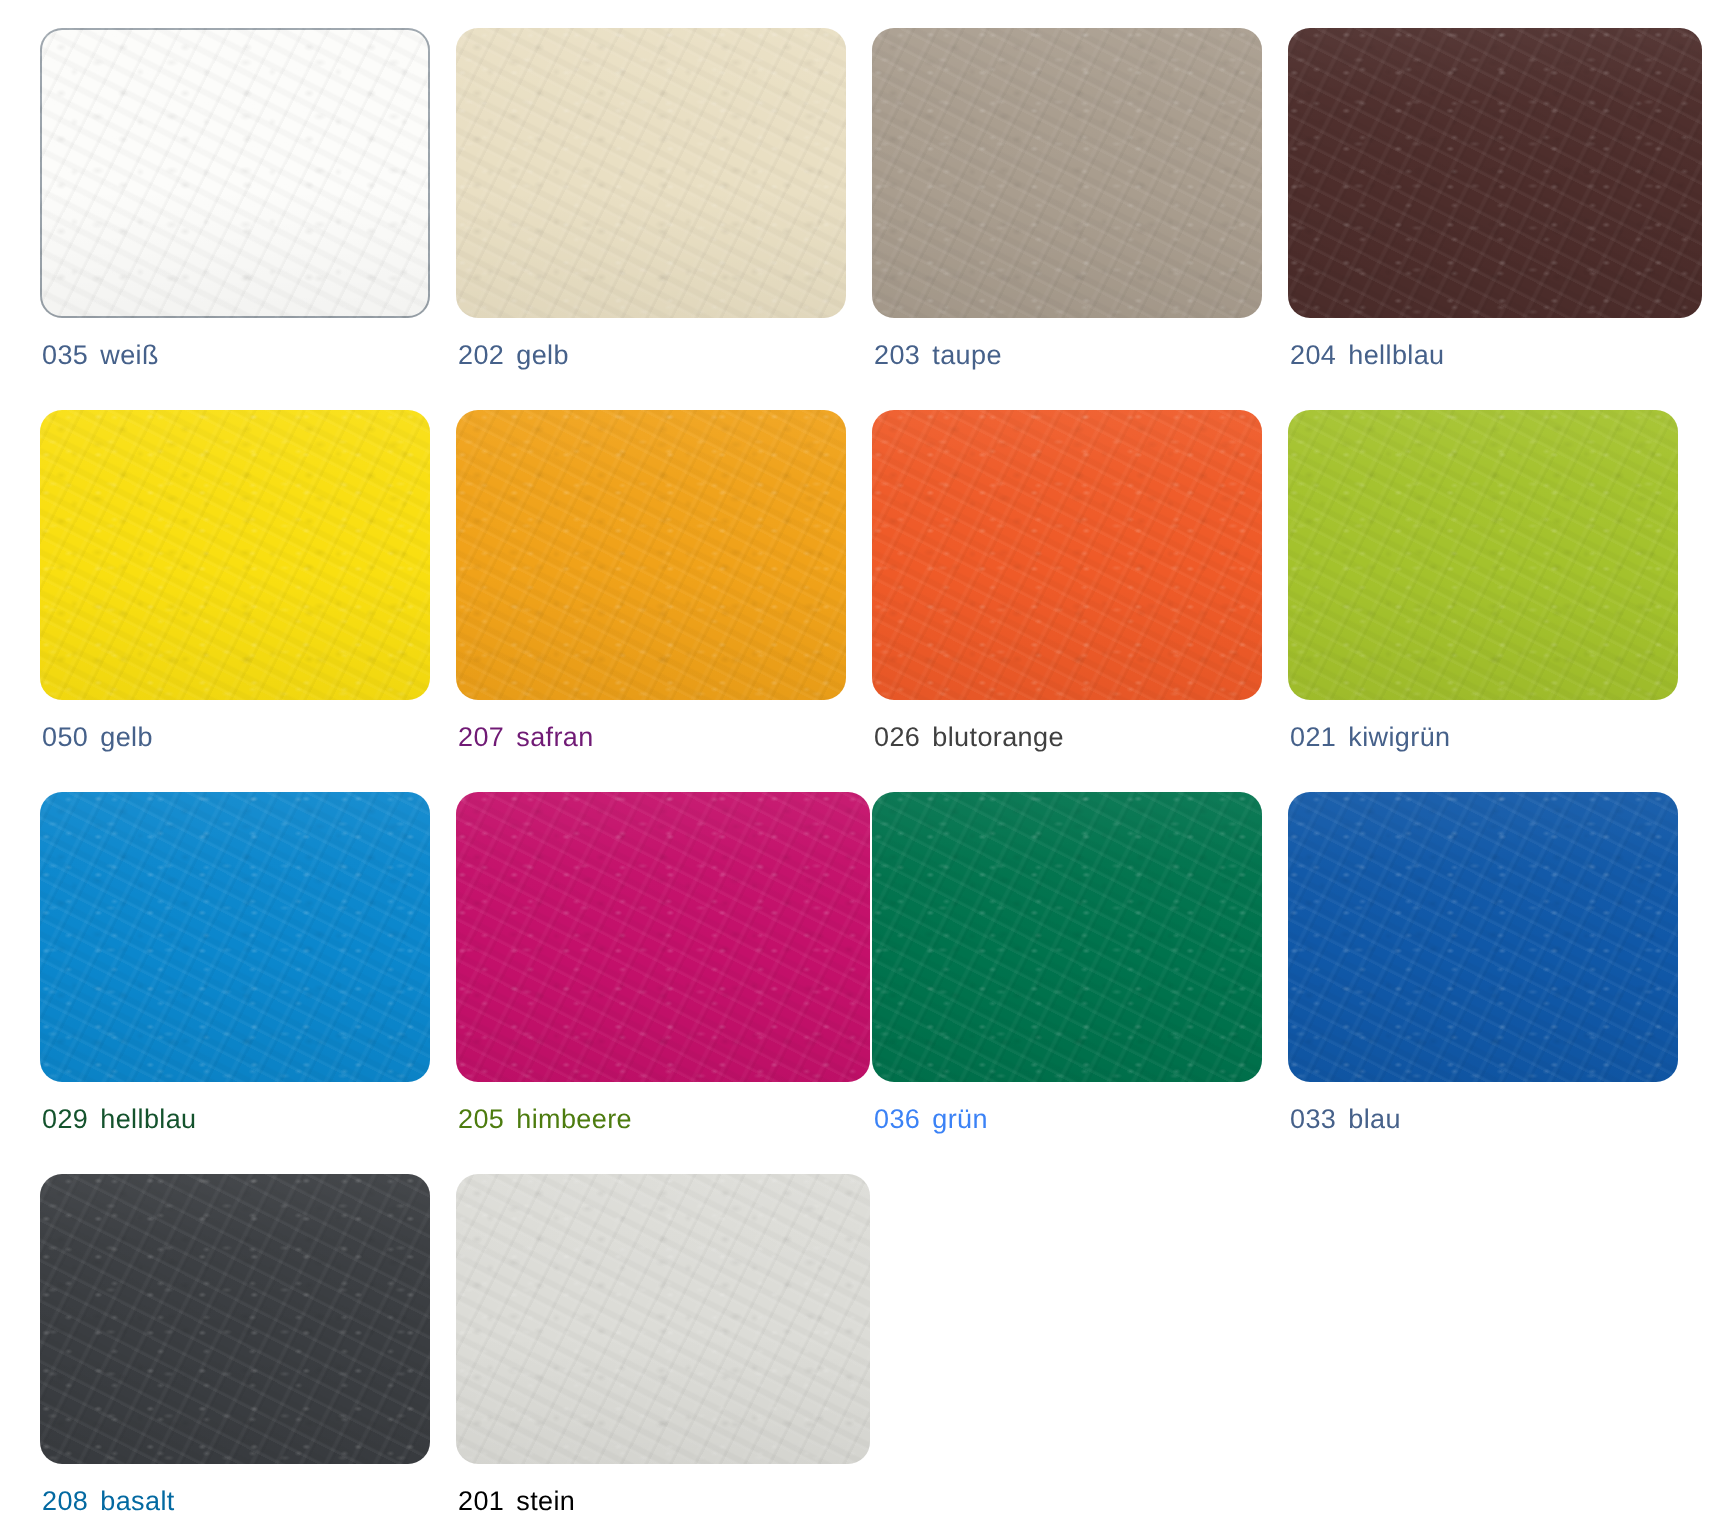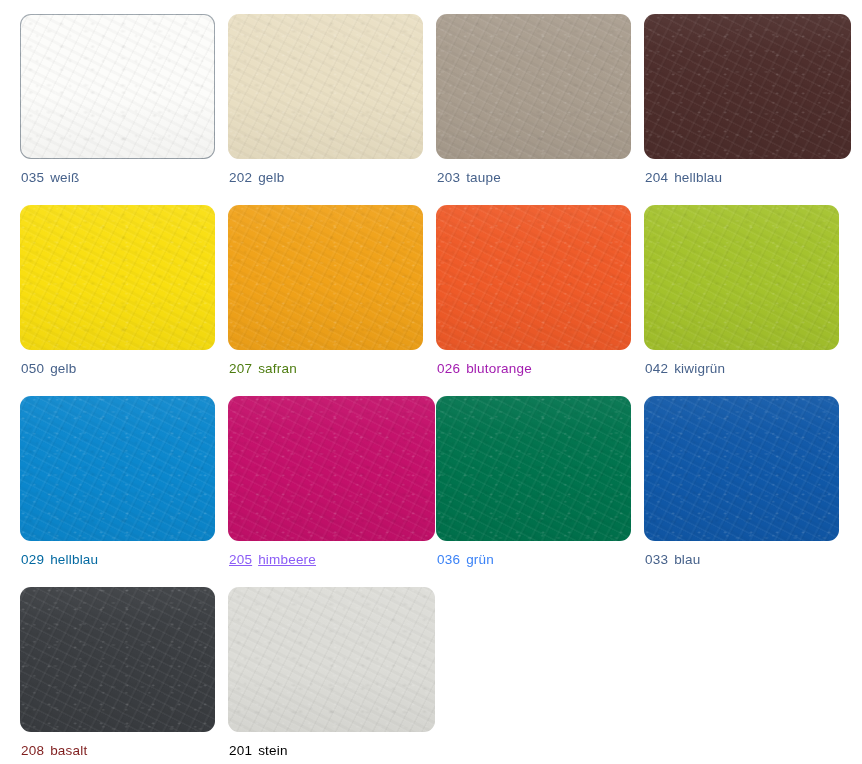--- a/index.html
+++ b/index.html
@@ -128,47 +128,47 @@
     <div class="swatch-cell bleed-right">
       <div class="swatch-chip" style="background-color: rgb(77, 45, 43);"></div>
       <div class="swatch-label" style="color: rgb(70, 97, 138);"><span class="swatch-code">204</span><span class="swatch-name">hellblau</span></div>
     </div>
     <div class="swatch-cell">
       <div class="swatch-chip" style="background-color: rgb(249, 223, 16);"></div>
       <div class="swatch-label" style="color: rgb(70, 97, 138);"><span class="swatch-code">050</span><span class="swatch-name">gelb</span></div>
     </div>
     <div class="swatch-cell">
       <div class="swatch-chip" style="background-color: rgb(240, 162, 25);"></div>
-      <div class="swatch-label" style="color: #4d7c0f;"><span class="swatch-code">207</span><span class="swatch-name">safran</span></div>
+      <div class="swatch-label" style="color: #701a75;"><span class="swatch-code">207</span><span class="swatch-name">safran</span></div>
     </div>
     <div class="swatch-cell">
       <div class="swatch-chip" style="background-color: rgb(239, 90, 40);"></div>
-      <div class="swatch-label" style="color: #a21caf;"><span class="swatch-code">026</span><span class="swatch-name">blutorange</span></div>
+      <div class="swatch-label" style="color: #404040;"><span class="swatch-code">026</span><span class="swatch-name">blutorange</span></div>
     </div>
     <div class="swatch-cell">
       <div class="swatch-chip" style="background-color: rgb(164, 194, 44);"></div>
-      <div class="swatch-label" style="color: rgb(70, 97, 138);"><span class="swatch-code">042</span><span class="swatch-name">kiwigrün</span></div>
+      <div class="swatch-label" style="color: rgb(70, 97, 138);"><span class="swatch-code">021</span><span class="swatch-name">kiwigrün</span></div>
     </div>
     <div class="swatch-cell">
       <div class="swatch-chip" style="background-color: rgb(11, 135, 205);"></div>
-      <div class="swatch-label" style="color: #0369a1;"><span class="swatch-code">029</span><span class="swatch-name">hellblau</span></div>
+      <div class="swatch-label" style="color: #14532d;"><span class="swatch-code">029</span><span class="swatch-name">hellblau</span></div>
     </div>
     <div class="swatch-cell bleed-right">
       <div class="swatch-chip" style="background-color: rgb(196, 16, 106);"></div>
-      <div class="swatch-label" style="color: #8b5cf6; text-decoration: underline;"><span class="swatch-code">205</span><span class="swatch-name">himbeere</span></div>
+      <div class="swatch-label" style="color: #4d7c0f;"><span class="swatch-code">205</span><span class="swatch-name">himbeere</span></div>
     </div>
     <div class="swatch-cell">
       <div class="swatch-chip" style="background-color: rgb(0, 115, 77);"></div>
       <div class="swatch-label" style="color: #3b82f6;"><span class="swatch-code">036</span><span class="swatch-name">grün</span></div>
     </div>
     <div class="swatch-cell">
       <div class="swatch-chip" style="background-color: rgb(16, 88, 168);"></div>
       <div class="swatch-label" style="color: rgb(70, 97, 138);"><span class="swatch-code">033</span><span class="swatch-name">blau</span></div>
     </div>
     <div class="swatch-cell">
       <div class="swatch-chip" style="background-color: rgb(58, 61, 65);"></div>
-      <div class="swatch-label" style="color: #7f1d1d;"><span class="swatch-code">208</span><span class="swatch-name">basalt</span></div>
+      <div class="swatch-label" style="color: #0369a1;"><span class="swatch-code">208</span><span class="swatch-name">basalt</span></div>
     </div>
     <div class="swatch-cell bleed-right">
       <div class="swatch-chip" style="background-color: rgb(220, 220, 215);"></div>
       <div class="swatch-label" style="color: #000000;"><span class="swatch-code">201</span><span class="swatch-name">stein</span></div>
     </div>
   </div>
 
 </body></html>

